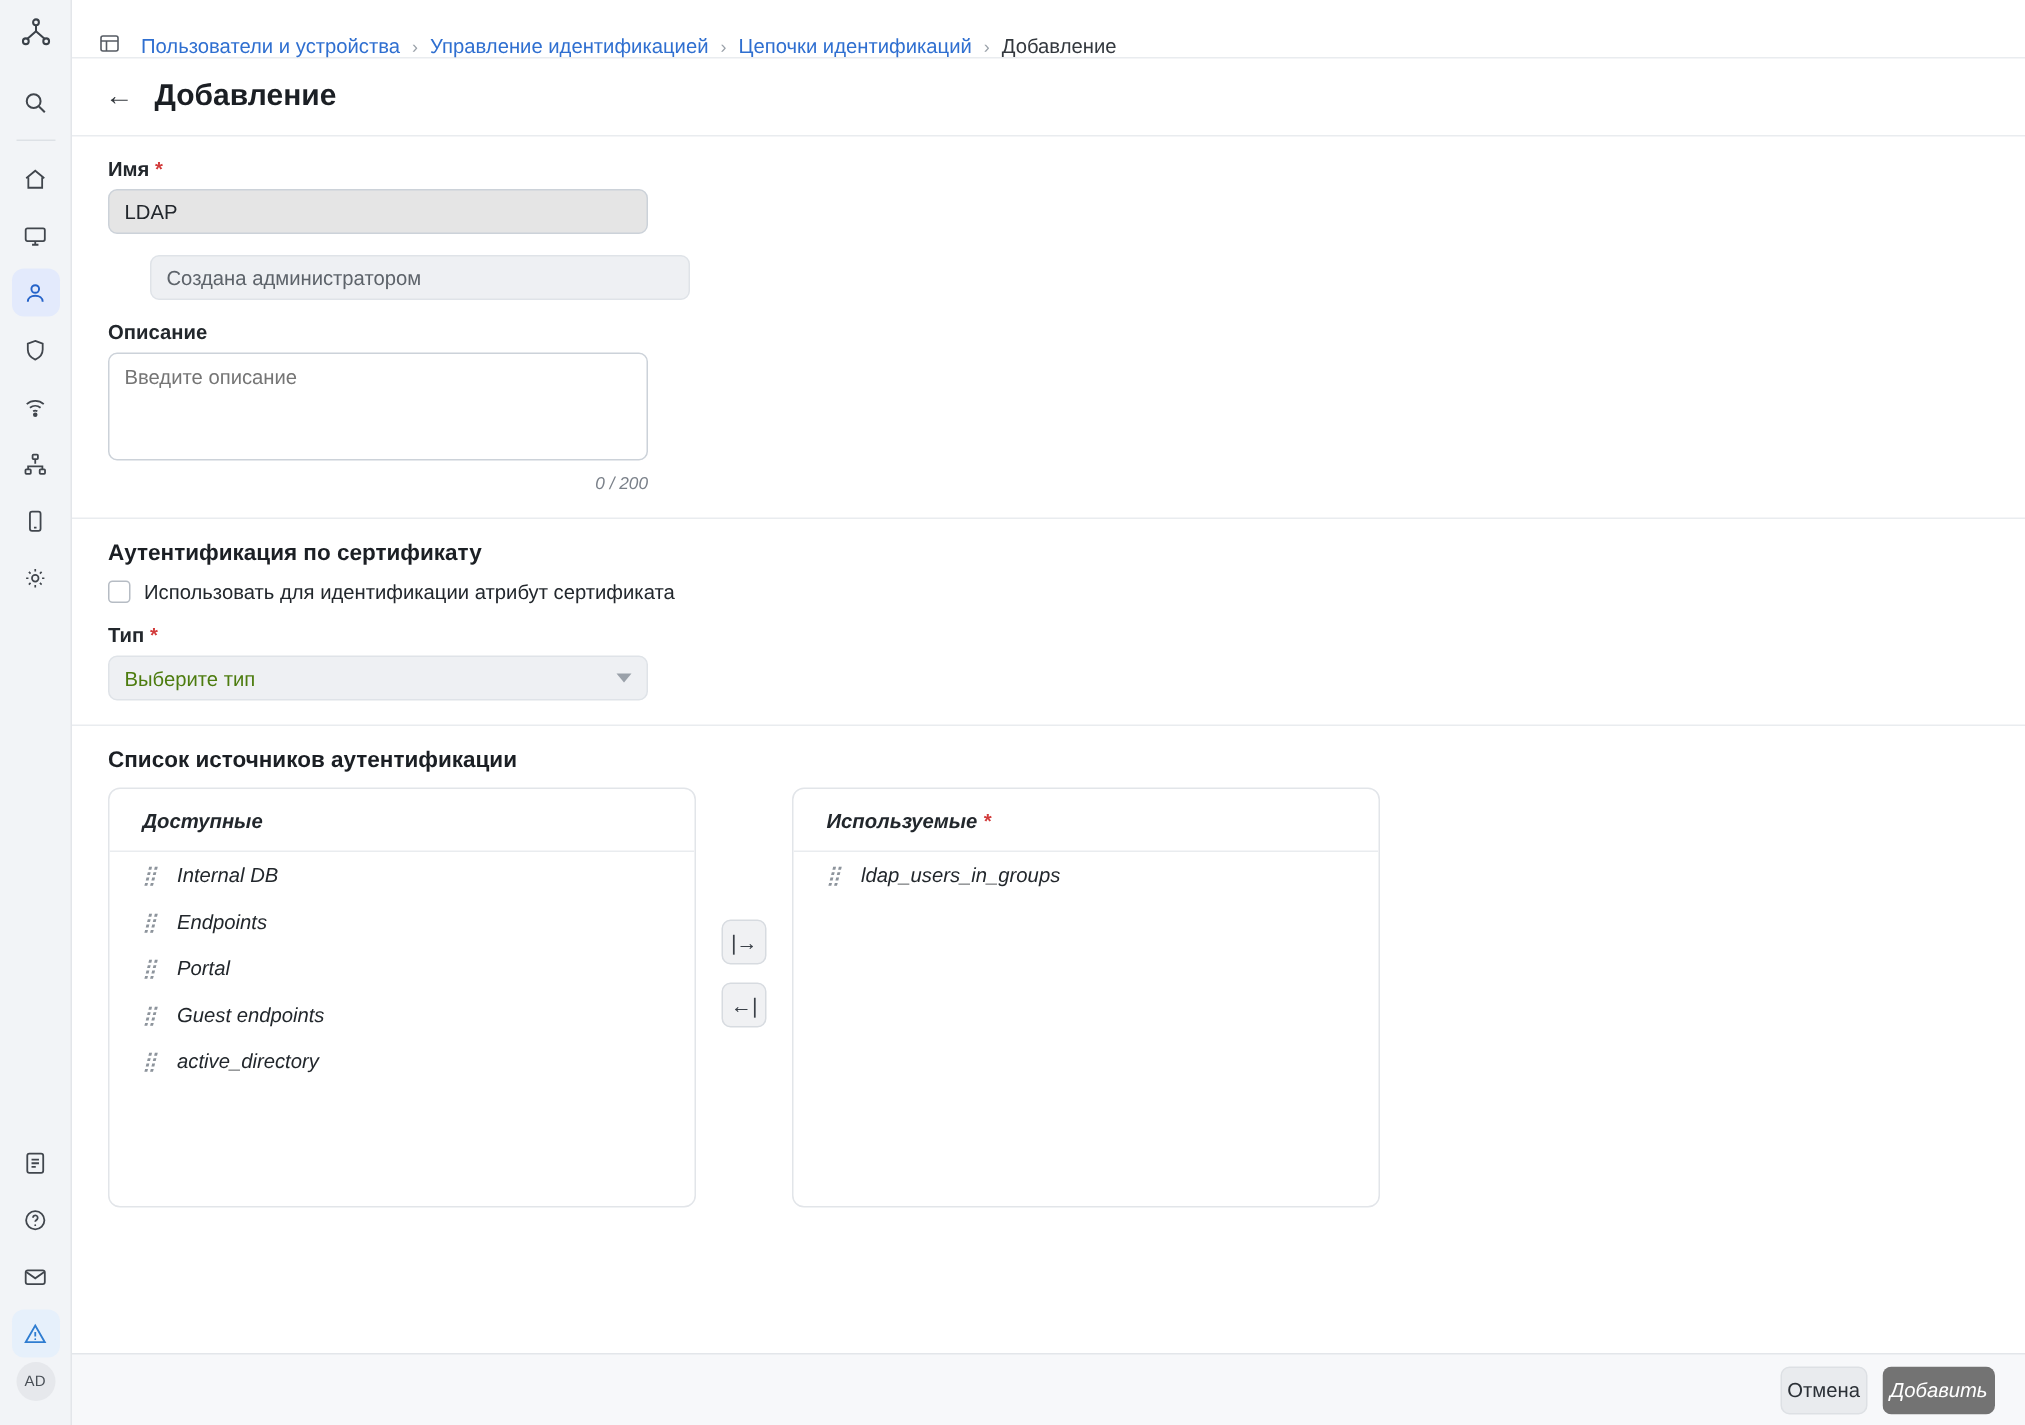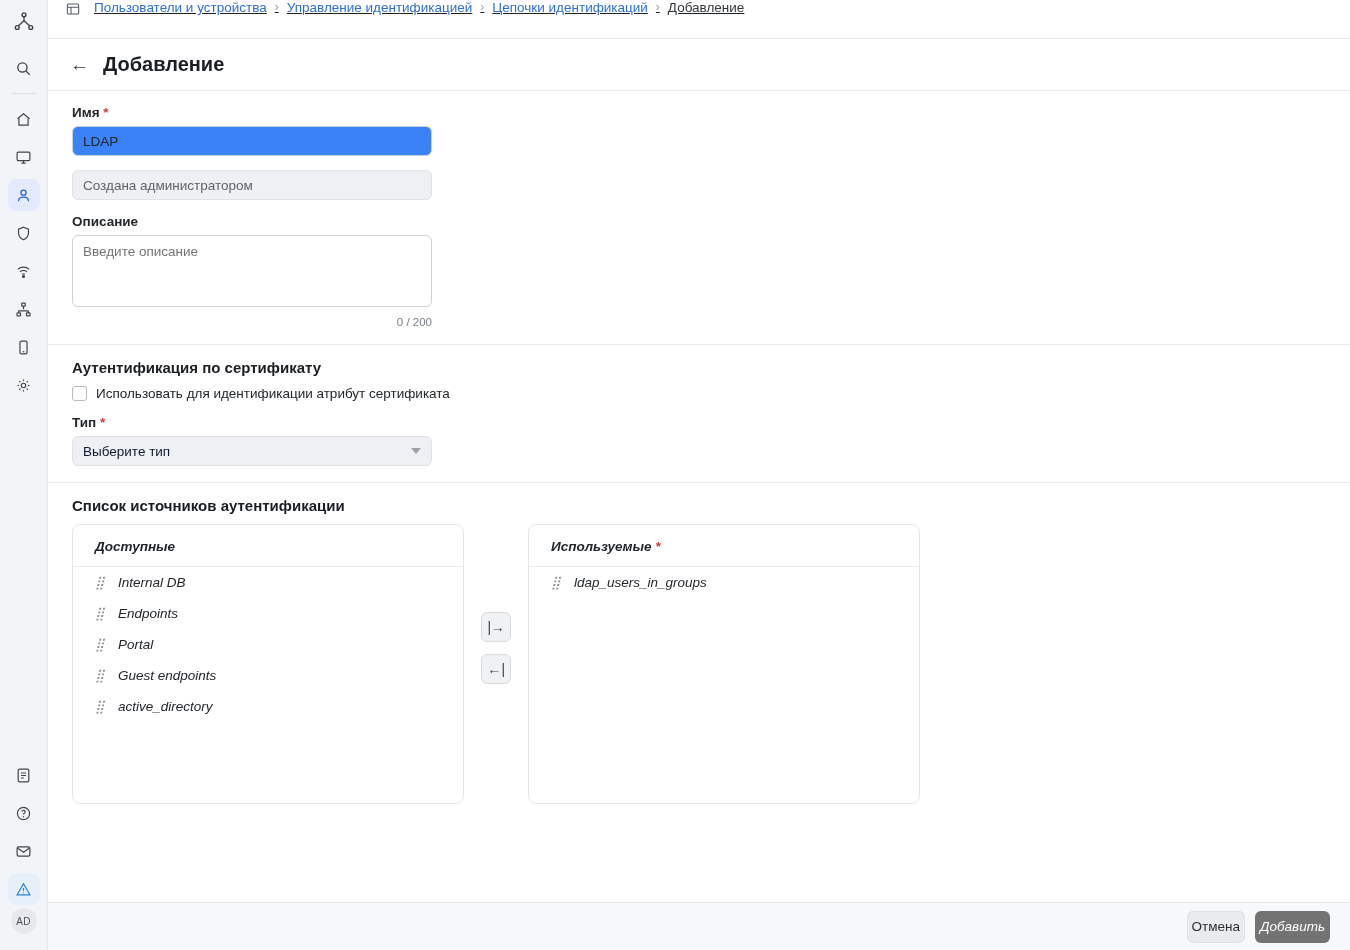--- a/index.html
+++ b/index.html
@@ -71,27 +71,26 @@
     flex-direction: column;
     background: #ffffff;
     position: relative;
   }
 
   
   .crumbbar {
     height: 39px;
     flex: 0 0 39px;
     display: flex;
-    align-items: flex-start;
+    align-items: flex-end;
     padding: 0 16px;
     background: #ffffff;
     border-bottom: 1px solid #e9ecef;
     gap: 8px;
     font-size: 13.5px;
-    text-decoration: underline;
   }
   .crumb-app-icon {
     width: 18px; height: 18px;
     color: #555b63;
     display: flex; align-items: center; justify-content: center;
     margin-right: 4px;
   }
   .crumb-link {
     color: #2f6fd0;
     cursor: pointer;
@@ -147,53 +146,55 @@
     color: #22272c;
     margin-bottom: 6px;
   }
   .req { color: #d23b3b; font-weight: bold; }
 
   .input {
     width: 360px;
     height: 30px;
     border: 1px solid #ccd2d9;
     border-radius: 6px;
-    background: #3b82f6;
+    background: #e5e5e5;
     font-size: 13.5px;
     color: #22272c;
     padding: 0 10px;
     display: flex;
     align-items: center;
     outline: none;
     font-family: "Liberation Sans", sans-serif;
   }
   .input.disabled {
     background: #eef0f3;
     color: #5d636a;
     border-color: #dfe3e8;
+    margin-left: 28px;
   }
   .textarea {
     width: 360px;
     height: 72px;
     border: 1px solid #ccd2d9;
     border-radius: 6px;
     background: #fff;
     font-size: 13.5px;
     color: #9aa1a9;
     padding: 8px 10px;
     resize: none;
     outline: none;
     font-family: "Liberation Sans", sans-serif;
   }
   .counter {
     width: 360px;
     text-align: right;
     font-size: 11.5px;
     color: #7a8089;
     margin-top: 5px;
+    font-style: italic;
   }
   .gap { height: 14px; }
 
   .section-title {
     font-size: 15px;
     font-weight: bold;
     color: #1b1f24;
     margin-bottom: 10px;
   }
 
@@ -211,21 +212,21 @@
   }
   .checklabel { font-size: 13.5px; color: #22272c; }
 
   .select {
     width: 360px;
     height: 30px;
     border: 1px solid #dfe3e8;
     border-radius: 6px;
     background: #eef0f3;
     font-size: 13.5px;
-    color: #0f172a;
+    color: #4d7c0f;
     padding: 0 10px;
     display: flex;
     align-items: center;
     justify-content: space-between;
   }
   .caret {
     width: 0; height: 0;
     border-left: 5px solid transparent;
     border-right: 5px solid transparent;
     border-top: 6px solid #9aa1a9;

